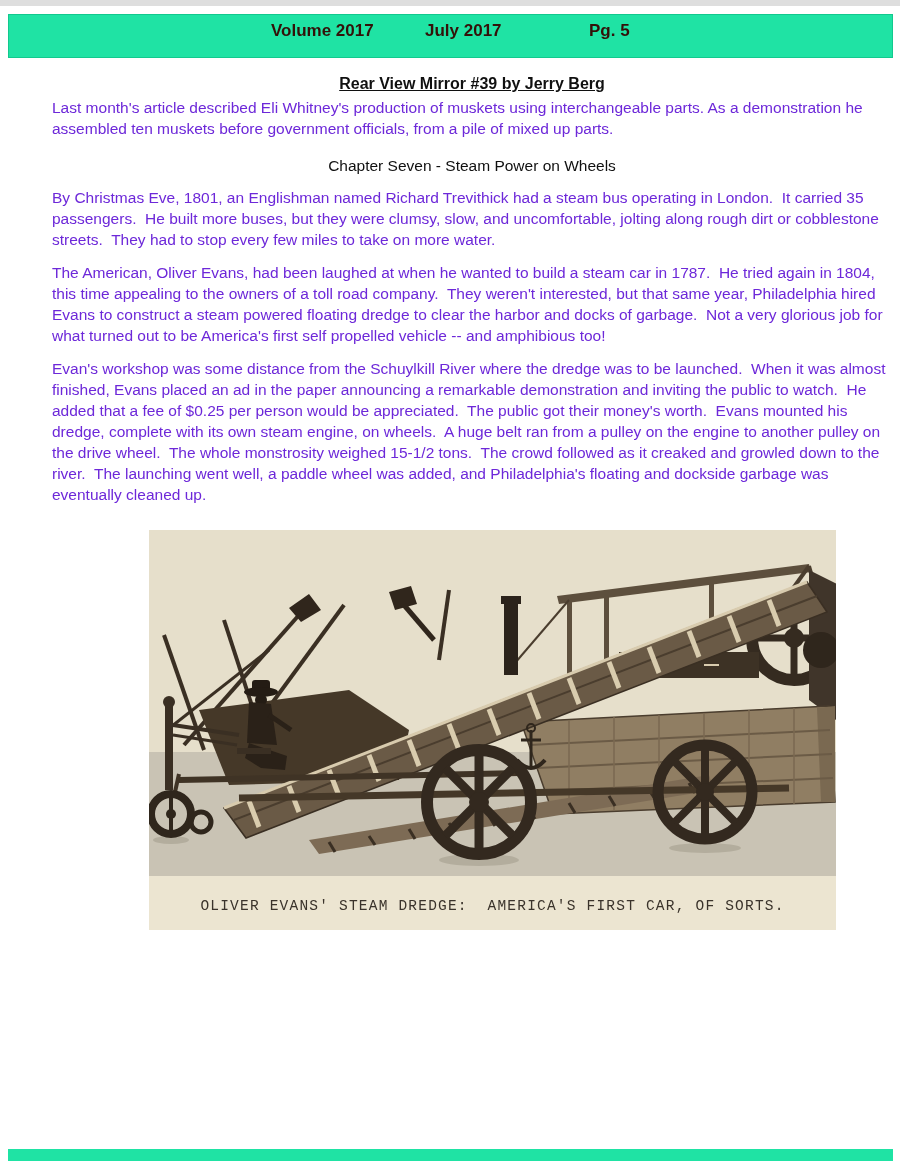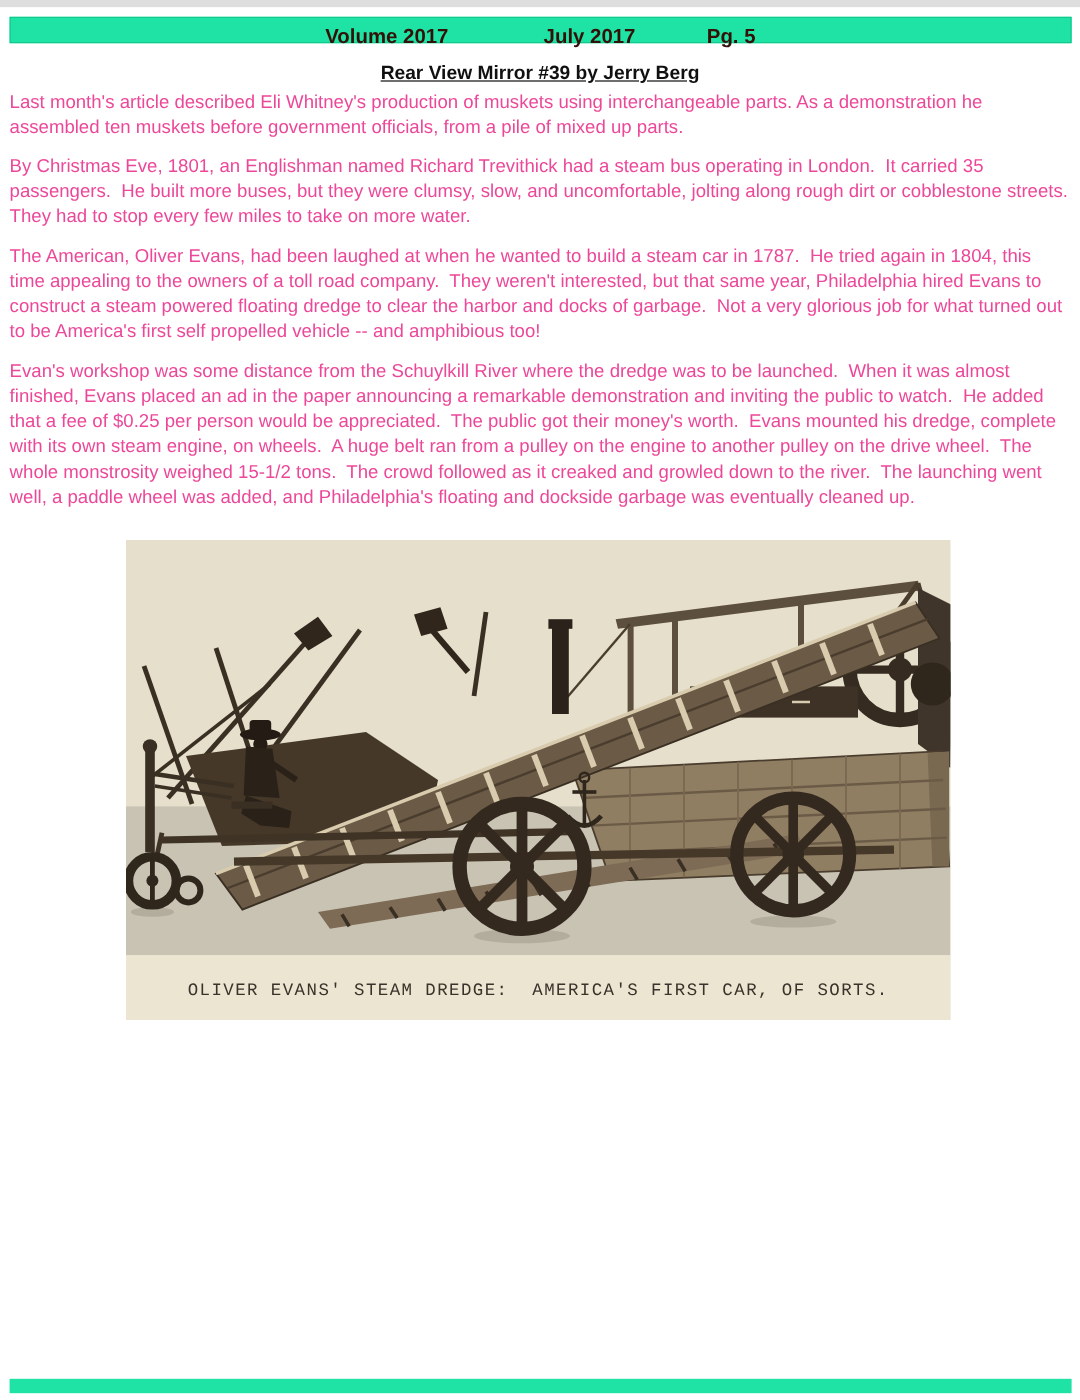--- a/index.html
+++ b/index.html
@@ -4,38 +4,38 @@
 <style>
   html,body{margin:0;padding:0;}
   body{
     width:900px;height:1167px;position:relative;overflow:hidden;
     background:#ffffff;
     font-family:"Liberation Sans", sans-serif;
     color:#101010;
   }
   .top-strip{height:6px;background:#dedede;}
   .banner{
-    margin:8px 7px 12px 8px;height:22px;background:#1fe3a4;
+    margin:8px 7px 12px 8px;height:44px;background:#1fe3a4;
     position:relative;border:1px solid #12c98e;box-sizing:border-box;
   }
   .banner span{
     position:absolute;top:6px;font-size:17px;font-weight:bold;color:#331109;
     white-space:pre;
   }
   .banner .b-volume{left:262px;}
-  .banner .b-date{left:444px;}
+  .banner .b-date{left:416px;}
   .banner .b-page{left:580px;}
-  .content{padding:0 8px;}
+  .content{padding:0 8px;margin-left:44px;}
   .doc-title{
     margin-top:15px;text-align:center;font-size:16px;font-weight:bold;
     text-decoration:underline;line-height:21px;
   }
   .para{
     margin:0;margin-top:11px;font-size:15.5px;line-height:21px;
-    white-space:pre-wrap;color:#ec4899;
+    white-space:pre-wrap;color:#6d28d9;
   }
   .para.first{margin-top:3px;}
   .center-head{
     margin-top:16px;text-align:center;font-size:15.5px;line-height:21px;
   }
   .sub-head{
     margin-top:17px;font-size:15.5px;line-height:21px;
   }
   .photo{
     position:relative;width:687px;height:400px;margin:25px 0 0 97px;
@@ -59,20 +59,21 @@
 
 <div class="banner">
   <span class="b-volume">Volume 2017</span>
   <span class="b-date">July 2017</span>
   <span class="b-page">Pg. 5</span>
 </div>
 
 <div class="content">
   <div class="doc-title">Rear View Mirror #39 by Jerry Berg</div>
   <p class="para first">Last month's article described Eli Whitney's production of muskets using interchangeable parts. As a demonstration he assembled ten muskets before government officials, from a pile of mixed up parts.</p>
+  <div class="center-head">Chapter Seven - Steam Power on Wheels</div>
   <p class="para">By Christmas Eve, 1801, an Englishman named Richard Trevithick had a steam bus operating in London.  It carried 35 passengers.  He built more buses, but they were clumsy, slow, and uncomfortable, jolting along rough dirt or cobblestone streets.  They had to stop every few miles to take on more water.</p>
   <p class="para" style="margin-top:12px">The American, Oliver Evans, had been laughed at when he wanted to build a steam car in 1787.  He tried again in 1804, this time appealing to the owners of a toll road company.  They weren't interested, but that same year, Philadelphia hired Evans to construct a steam powered floating dredge to clear the harbor and docks of garbage.  Not a very glorious job for what turned out to be America's first self propelled vehicle -- and amphibious too!</p>
   <p class="para" style="margin-top:12px">Evan's workshop was some distance from the Schuylkill River where the dredge was to be launched.  When it was almost finished, Evans placed an ad in the paper announcing a remarkable demonstration and inviting the public to watch.  He added that a fee of $0.25 per person would be appreciated.  The public got their money's worth.  Evans mounted his dredge, complete with its own steam engine, on wheels.  A huge belt ran from a pulley on the engine to another pulley on the drive wheel.  The whole monstrosity weighed 15-1/2 tons.  The crowd followed as it creaked and growled down to the river.  The launching went well, a paddle wheel was added, and Philadelphia's floating and dockside garbage was eventually cleaned up.</p>
 
   <div class="photo">
     <svg width="687" height="400" viewBox="0 0 687 400">
 
       <rect width="687" height="400" fill="#e6dfcb"></rect>
       <rect y="222" width="687" height="124" fill="#c9c3b4"></rect>
       <rect y="346" width="687" height="54" fill="#ece5d1"></rect>

